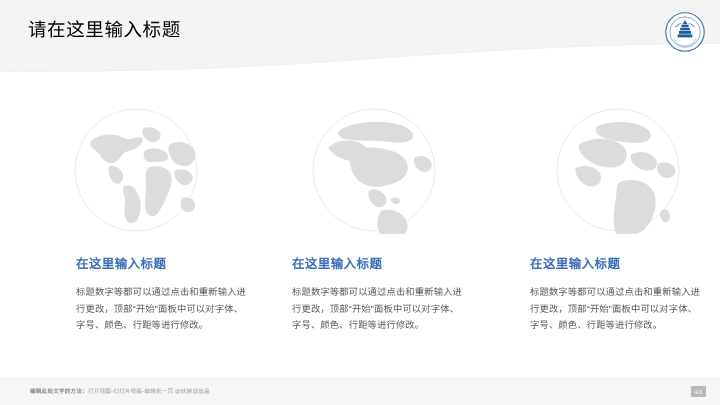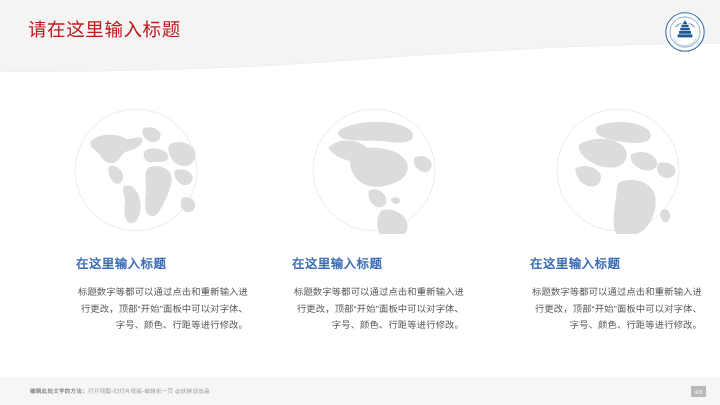--- a/index.html
+++ b/index.html
@@ -36,21 +36,21 @@
     height: 72px;
   }
 
   
   .page-title {
     position: absolute;
     left: 28px;
     top: 17px;
     font-size: 18.5px;
     line-height: 26px;
-    color: #b91c1c;
+    color: #000000;
     letter-spacing: 0.6px;
     font-weight: 400;
     white-space: nowrap;
   }
 
   
   .logo {
     position: absolute;
     right: 14px;
     top: 11px;
@@ -68,21 +68,20 @@
     height: 250px;
     display: flex;
     flex-direction: row;
     align-items: flex-start;
   }
   .col {
     position: relative;
     width: 240px;
     height: 250px;
     box-sizing: border-box;
-    text-align: right;
   }
   .col-inner {
     position: relative;
     width: 100%;
     height: 100%;
   }
 
   .globe {
     position: absolute;
     top: 10px;

